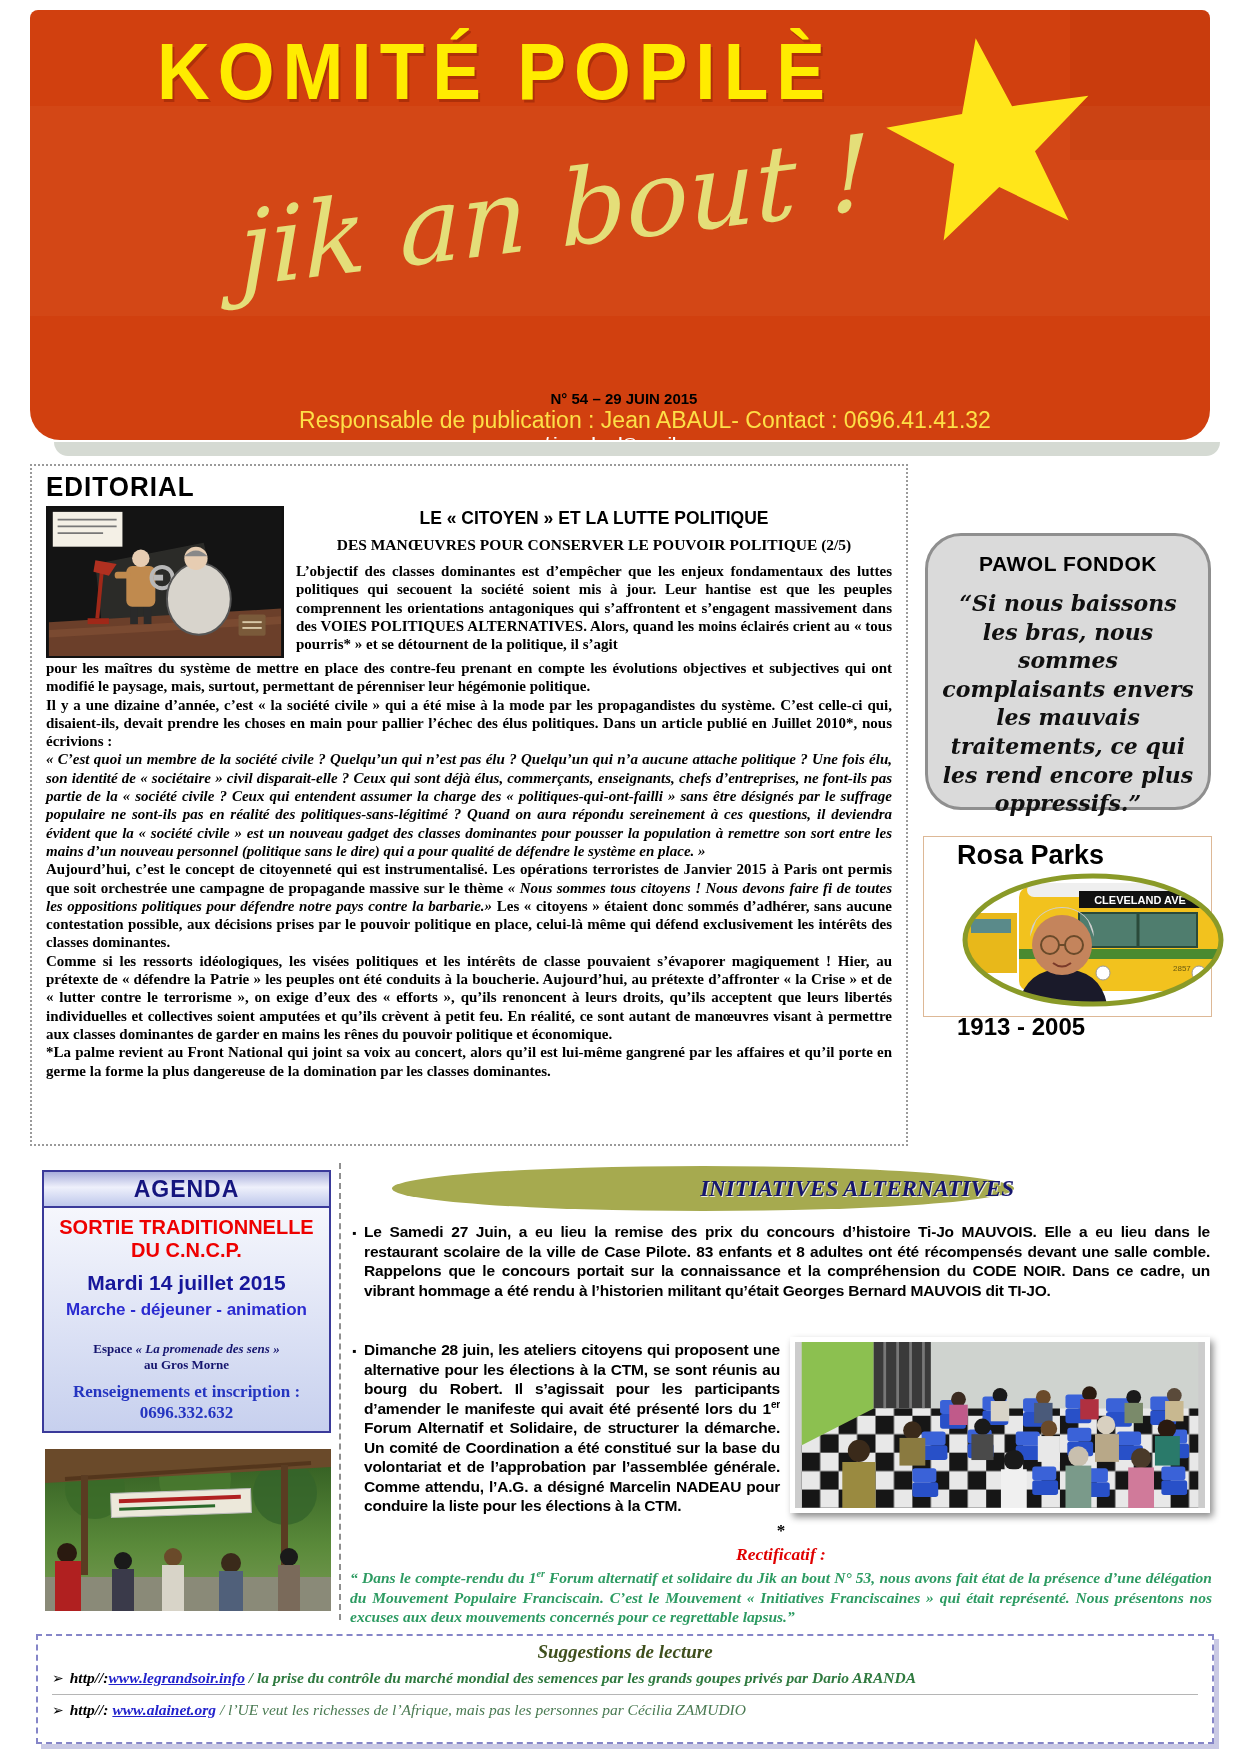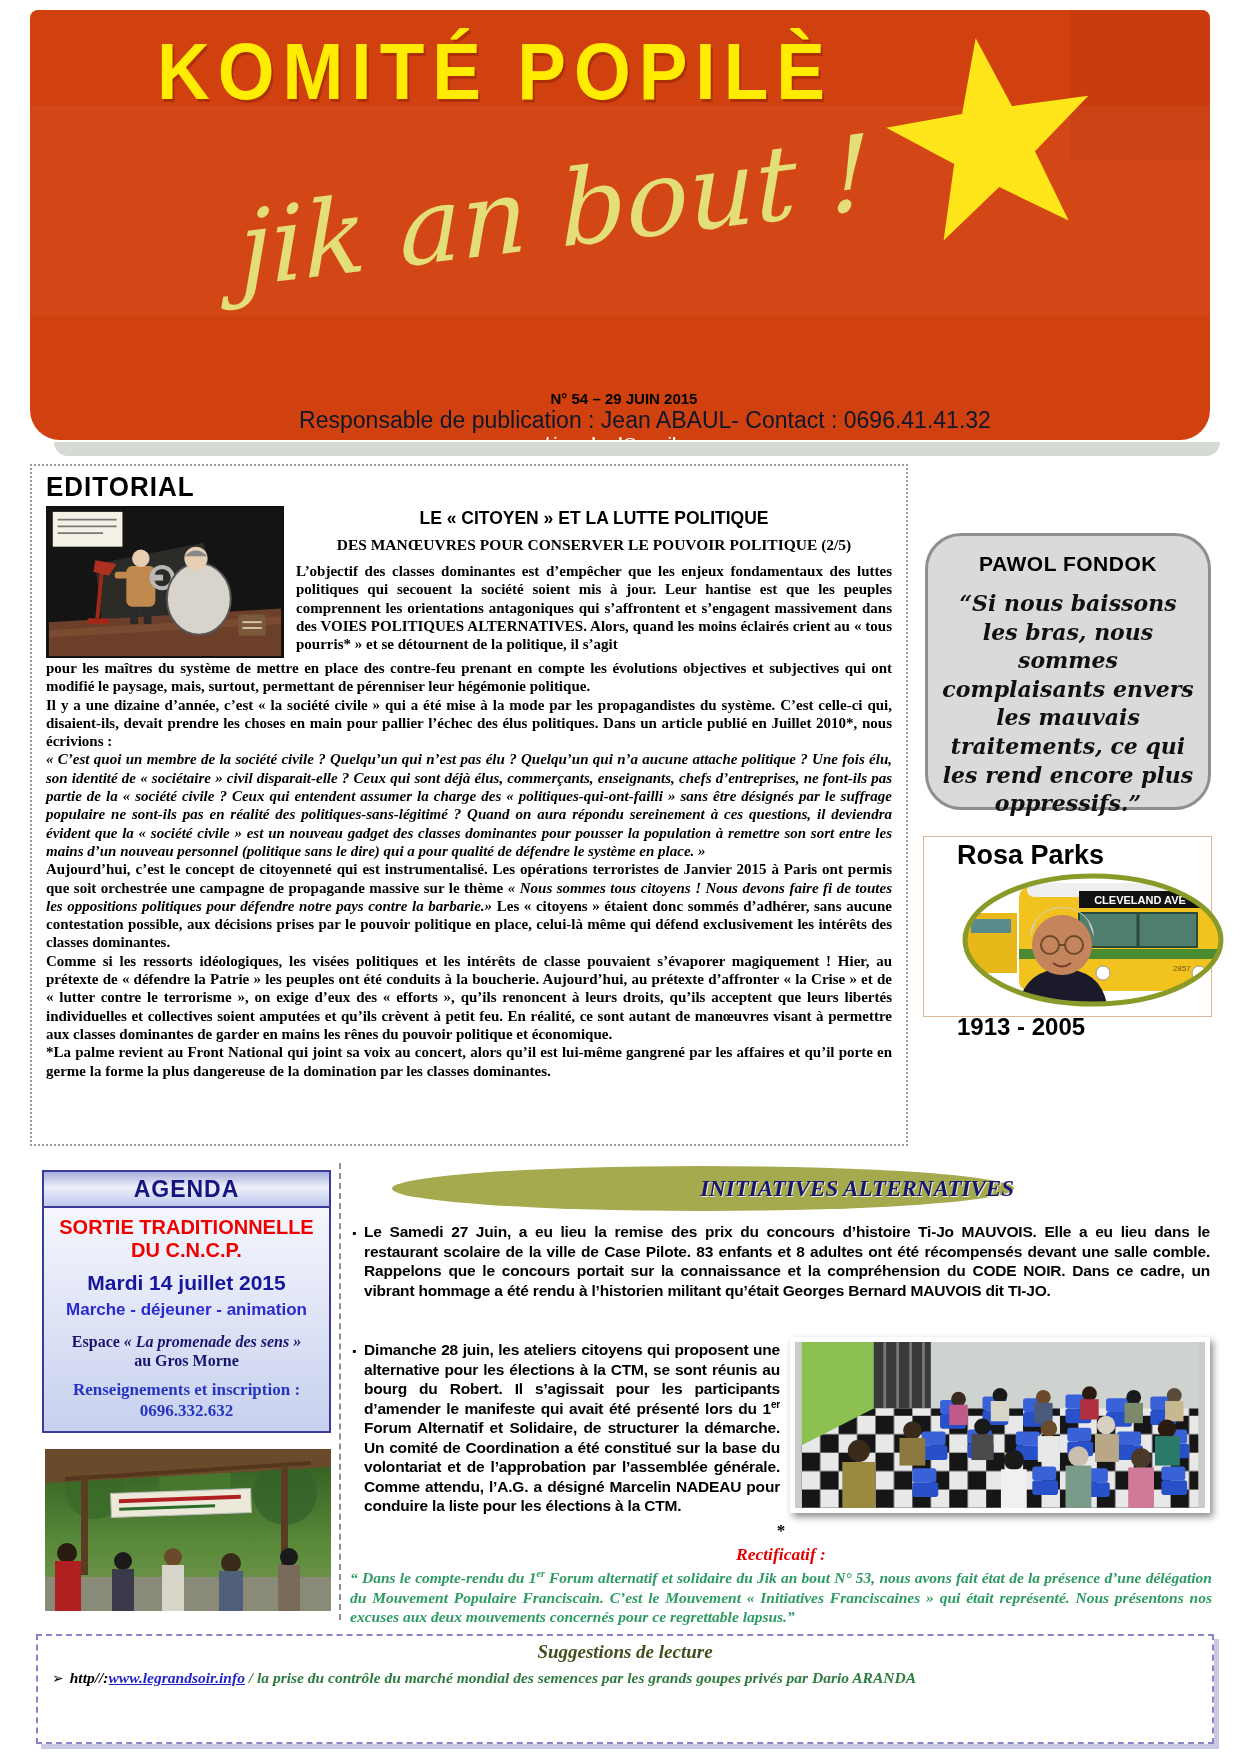--- a/index.html
+++ b/index.html
@@ -13,21 +13,21 @@
   .mast-overlay-b { position:absolute; left:0; top:96px; width:100%; height:210px; background:rgba(255,220,160,0.05); }
   .mast-title { position:absolute; left:60px; top:20px; width:810px; text-align:center;
                 font-family:"Liberation Sans",sans-serif; font-weight:bold; font-size:73px; letter-spacing:8px;
                 color:#ffec00; transform:scaleY(1.08); text-shadow:2px 3px 0 rgba(110,20,0,0.35); white-space:nowrap; }
   .mast-star { position:absolute; left:845px; top:22px; width:235px; height:225px; transform:rotate(-9deg); }
   .mast-tagline { position:absolute; left:195px; top:140px; width:660px; text-align:center;
                   font-family:"DejaVu Serif",serif; font-style:italic; font-size:104px; color:#e4de79;
                   transform:rotate(-7deg) skewX(-6deg); white-space:nowrap; }
   .mast-bar { position:absolute; left:0; bottom:0; width:100%; height:50px; display:flex; align-items:center; padding:0 16px 8px 24px;flex-direction:column; }
   .mast-issue { font-family:"Liberation Sans",sans-serif; font-weight:bold; font-size:15px; color:#000; white-space:nowrap; }
-  .mast-pub { font-family:"Liberation Sans",sans-serif; font-size:23px; color:#0f172a; margin-left:42px; white-space:nowrap; }
+  .mast-pub { font-family:"Liberation Sans",sans-serif; font-size:23px; color:#fde047; margin-left:42px; white-space:nowrap; }
   .mast-email { font-family:"Liberation Sans",sans-serif; font-weight:bold; font-size:15px; color:#fff; margin-left:8px; white-space:nowrap; }
   .mast-shadow { position:absolute; left:54px; top:442px; width:1166px; height:14px; background:#d5dad3; border-radius:0 0 16px 16px; }
 
   
   .editorial { position:absolute; left:30px; top:464px; width:878px; min-height:682px; border:2px dotted #9a9a9a; padding:5px 14px 6px 14px; }
   .ed-heading { font-family:"Liberation Sans",sans-serif; font-weight:bold; font-size:26px; color:#000; letter-spacing:1px; transform:scaleY(1.08); transform-origin:left; }
   .ed-top { display:flex; gap:12px; margin-top:4px; }
   .ed-cartoon { flex:none; width:238px; height:152px; border:2px solid #111; background:#141414; }
   .ed-right { flex:1; }
   .ed-title { text-align:center; font-family:"Liberation Sans",sans-serif; font-weight:bold; font-size:17.5px; margin:2px 0 7px 0; }
@@ -50,21 +50,21 @@
 
   
   .agenda { position:absolute; left:42px; top:1170px; width:289px; height:263px; border:2px solid #3a3a9a; background:linear-gradient(180deg,#fdfdff,#c7d0ee); }
   .agenda-head { height:36px; border-bottom:2px solid #3a3a9a; background:linear-gradient(180deg,#a8aedb,#eef0fb 45%,#bfc8ec);
                  display:flex; align-items:center; justify-content:center;
                  font-family:"Liberation Sans",sans-serif; font-weight:bold; font-size:23px; color:#15157e; letter-spacing:1px; }
   .agenda-body { text-align:center; padding-top:8px; }
   .ag-red { color:#ee0000; font-family:"Liberation Sans",sans-serif; font-weight:bold; font-size:20px; line-height:1.15; }
   .ag-date { color:#17179b; font-family:"Liberation Sans",sans-serif; font-weight:bold; font-size:21px; margin-top:9px; }
   .ag-prog { color:#2a2ad0; font-family:"Liberation Sans",sans-serif; font-weight:bold; font-size:17px; margin-top:5px; }
-  .ag-place { color:#15156e; font-family:"Liberation Serif",serif; font-weight:bold; font-size:16px; margin-top:12px; line-height:1.2; }
+  .ag-place { color:#15156e; font-family:"Liberation Serif",serif; font-weight:bold; font-size:13px; margin-top:21px; line-height:1.2; }
   .ag-contact { color:#2535c0; font-family:"Liberation Serif",serif; font-weight:bold; font-size:17px; margin-top:10px; line-height:1.2; }
   .agenda-photo { position:absolute; left:45px; top:1449px; width:286px; height:162px; }
 
   
   .col-divider { position:absolute; left:339px; top:1163px; height:457px; width:0; border-left:2px dashed #8f8f8f; }
   .init-ellipse { position:absolute; left:392px; top:1166px; width:622px; height:45px; background:#a6aa4f; border-radius:50%;
                   display:flex; align-items:center; justify-content:flex-end; }
   .init-ellipse span { font-family:"Liberation Serif",serif; font-style:italic; font-weight:bold; font-size:23px; color:#16166e; text-shadow:1px 1px 0 rgba(255,255,255,0.8); }
   .init-item { display:flex; font-family:"Liberation Sans",sans-serif; font-weight:bold; font-size:15.5px; line-height:1.26; text-align:justify; letter-spacing:-0.2px; color:#000; }
   .init-item .blt { flex:none; font-size:12px; margin:4px 8px 0 0; }
@@ -324,15 +324,18 @@
 
   <div class="init-star">*</div>
   <div class="rect-label">Rectificatif :</div>
   <p class="rect-text"><span>“ Dans le compte-rendu du 1</span><span class="sup">er</span><span> Forum alternatif et solidaire du Jik an bout N° 53, nous avons fait état de la présence d’une délégation du Mouvement Populaire Franciscain. C’est le Mouvement « Initiatives Franciscaines » qui était représenté. Nous présentons nos excuses aux deux mouvements concernés pour ce regrettable lapsus.”</span></p>
 
   <footer class="suggestions">
     <div class="sugg-title">Suggestions de lecture</div>
     <div class="sugg-item">
       <span class="sugg-arrow">➢</span><span class="sugg-prefix">http//:</span><a class="sugg-link" href="#">www.legrandsoir.info</a><span class="sugg-rest">  / la prise du contrôle du marché mondial des semences par les grands goupes privés par Dario ARANDA</span>
     </div>
+    <div class="sugg-item second">
+      <span class="sugg-arrow">➢</span><span class="sugg-prefix">http//: </span><a class="sugg-link" href="#">www.alainet.org</a><span class="sugg-rest light"> / l’UE veut les richesses de l’Afrique, mais pas les personnes par Cécilia ZAMUDIO</span>
+    </div>
   </footer>
 
 </div>
 
 </body></html>

